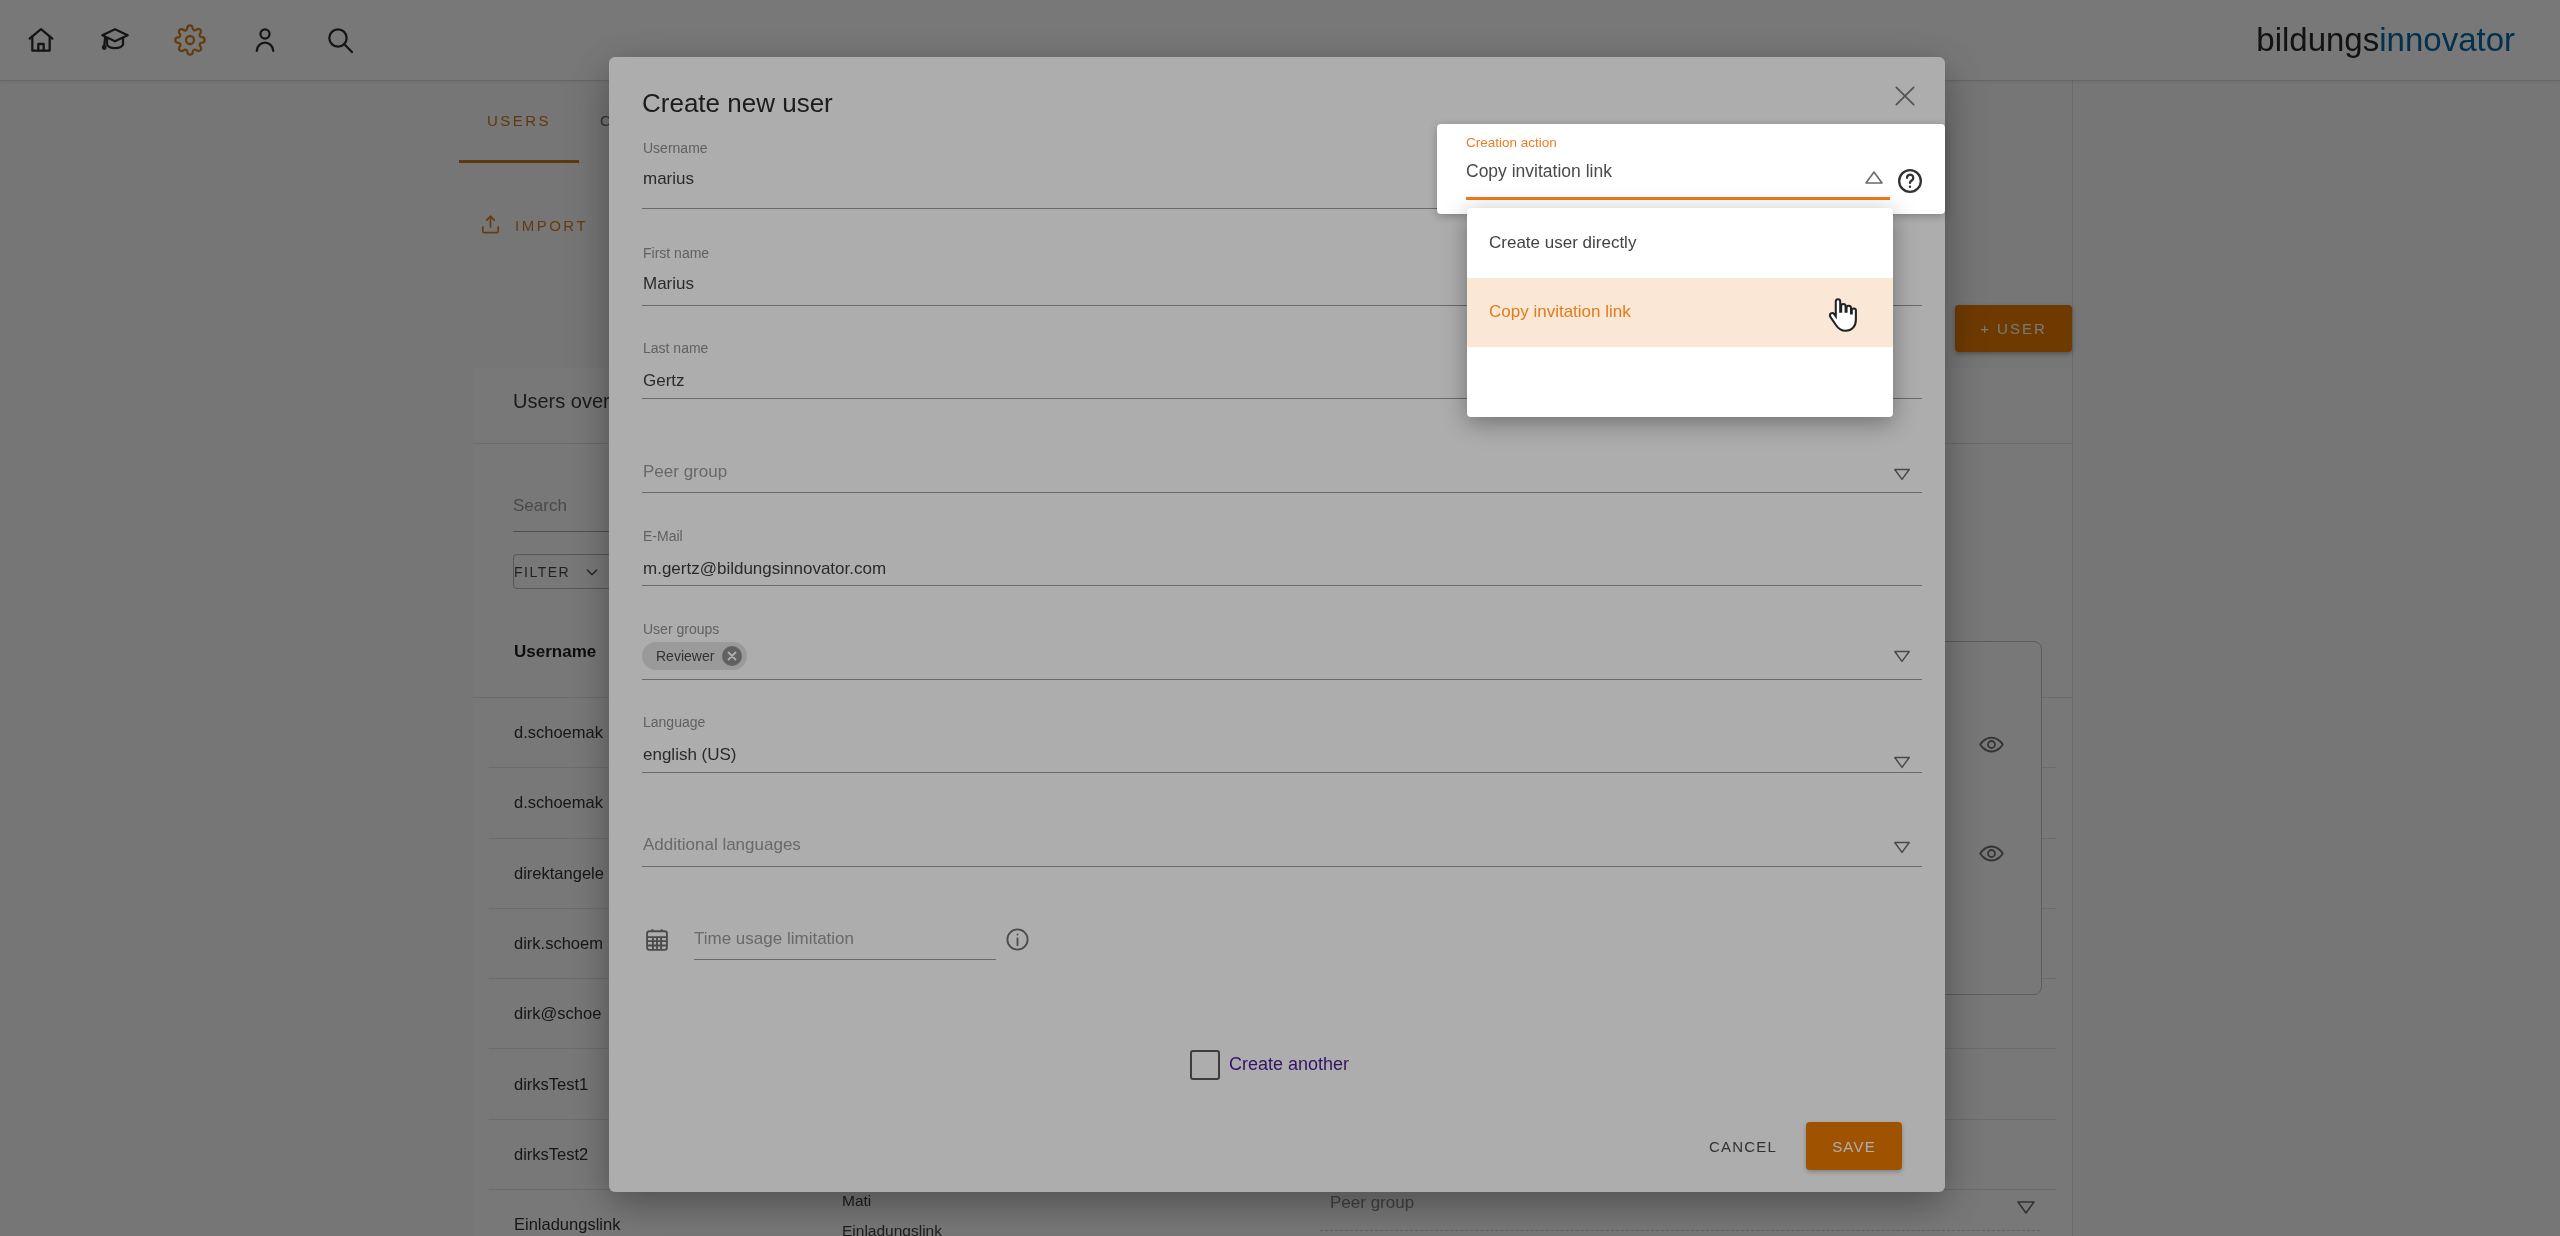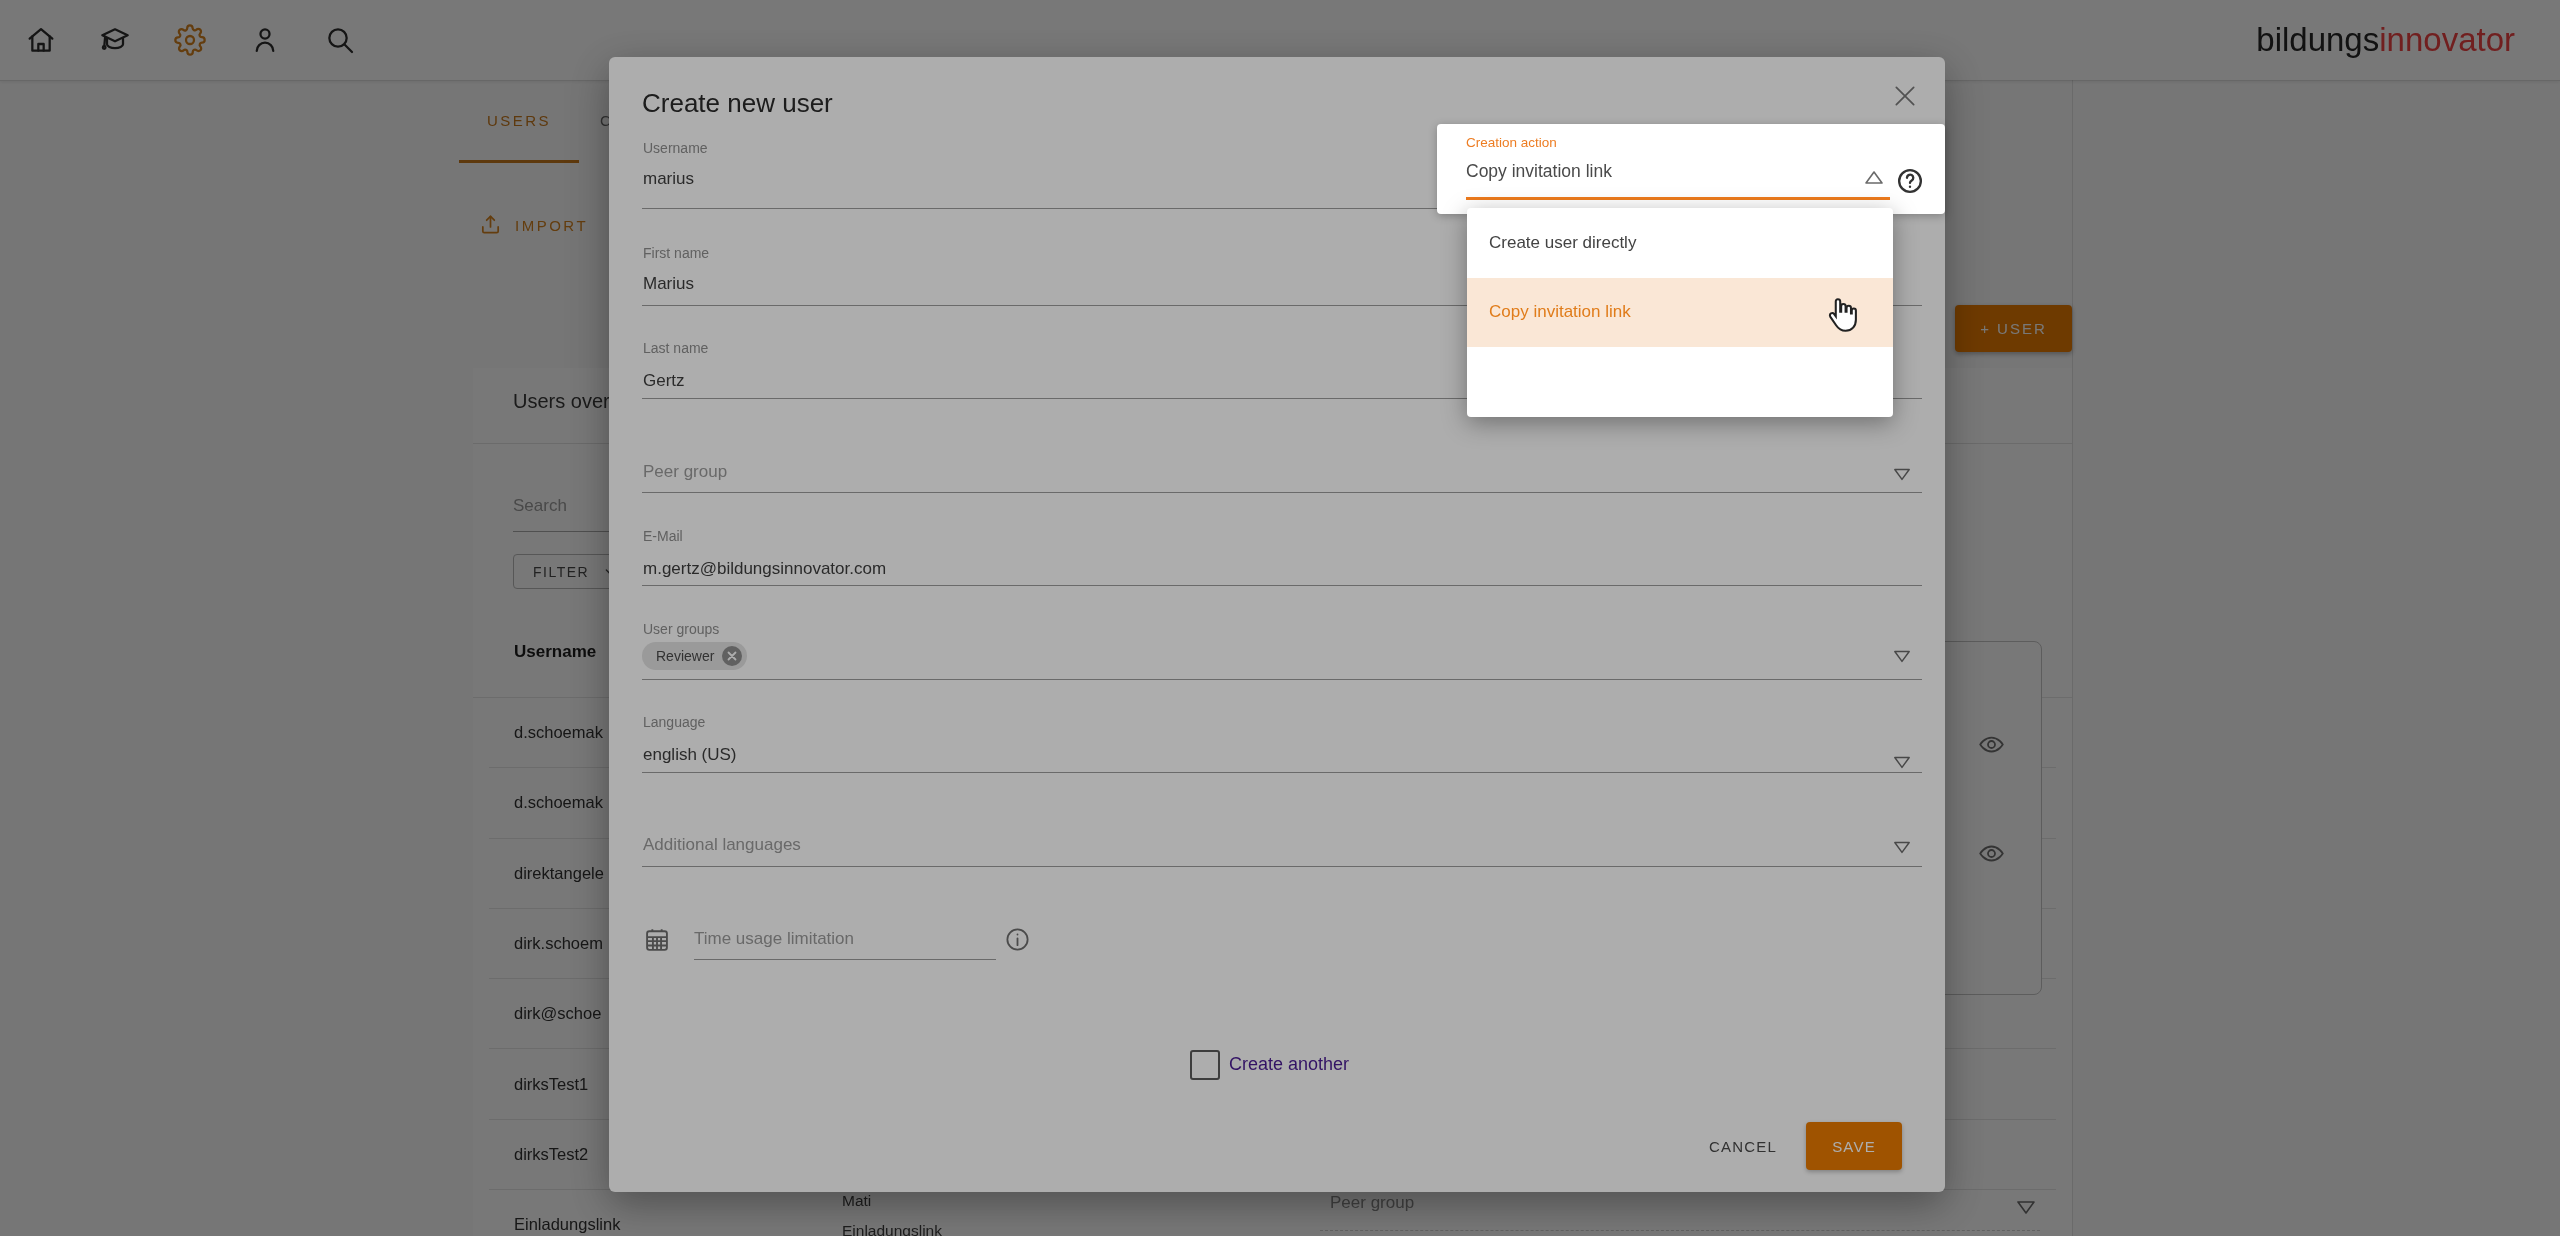--- a/index.html
+++ b/index.html
@@ -7,36 +7,36 @@
          font-family:"Liberation Sans",sans-serif;background:#fafafa;}
   .abs{position:absolute;}
   svg{display:block;}
 
   
   .topbar{left:0;top:0;width:2560px;height:80px;background:#ffffff;
           border-bottom:1px solid #dcdcdc;box-shadow:0 1px 3px rgba(0,0,0,.08);}
   .tb-icon{top:24px;width:32px;height:32px;color:#2e2e2e;}
   .tb-title{left:400px;top:0;height:80px;line-height:80px;font-size:26px;color:#202020;}
   .logo{right:45px;top:0;height:80px;line-height:80px;font-size:33px;font-weight:500;}
-  .logo .l1{color:#272727;} .logo .l2{color:#ef4444;}
+  .logo .l1{color:#272727;} .logo .l2{color:#0369a1;}
 
   
   .tab{top:112px;height:40px;font-size:15px;letter-spacing:2.5px;font-weight:500;}
   .tab-users{left:459px;width:120px;text-align:center;color:#C8791D;}
   .tab-ind{left:459px;top:160px;width:120px;height:3px;background:#C8791D;}
   .tab-c{left:600px;width:40px;color:#6b6b6b;}
   .import{left:479px;top:214px;display:flex;align-items:center;gap:13px;color:#D4821F;
           font-size:15px;letter-spacing:2.5px;font-weight:500;}
   .card{left:473px;top:368px;width:1599px;height:868px;background:#fff;}
   .sec-title{left:513px;top:390px;font-size:20px;color:#3a3a3a;}
   .sec-div{left:473px;top:443px;width:1599px;height:1px;background:#e3e3e3;}
   .search-lbl{left:513px;top:496px;font-size:17px;color:#9b9b9b;text-align:center;}
   .search-line{left:513px;top:531px;width:560px;height:1px;background:#a9a9a9;}
   .filter-btn{left:513px;top:554px;width:130px;height:35px;border:1px solid #b9b9b9;border-radius:4px;
-              display:flex;align-items:center;gap:14px;padding-left:19px;box-sizing:border-box;
+              display:flex;align-items:center;gap:14px;box-sizing:border-box;
               font-size:14px;letter-spacing:1.5px;color:#4a4a4a;background:#fff;}
   .col-head{left:514px;top:642px;font-size:17px;font-weight:700;color:#1f1f1f;}
   .rows{left:473px;top:697px;width:1599px;border-top:1px solid #e6e6e6;}
   .trow{height:69.3px;margin:0 16px;border-bottom:1px solid #e6e6e6;
         display:flex;align-items:center;padding-left:25px;font-size:16.5px;color:#333;}
   .lastcell2{left:842px;top:1186px;font-size:15.5px;color:#3f3f3f;line-height:30px;}
   .lastcell3{left:1005px;top:1168px;font-size:16.5px;color:#3f3f3f;font-weight:bold;}
   .vdiv{left:2072px;top:80px;width:1px;height:1156px;background:rgba(0,0,0,.10);}
   .eyepanel{left:1700px;top:641px;width:340px;height:352px;border:1px solid #c4c4c4;
             border-radius:8px;background:#fff;}

